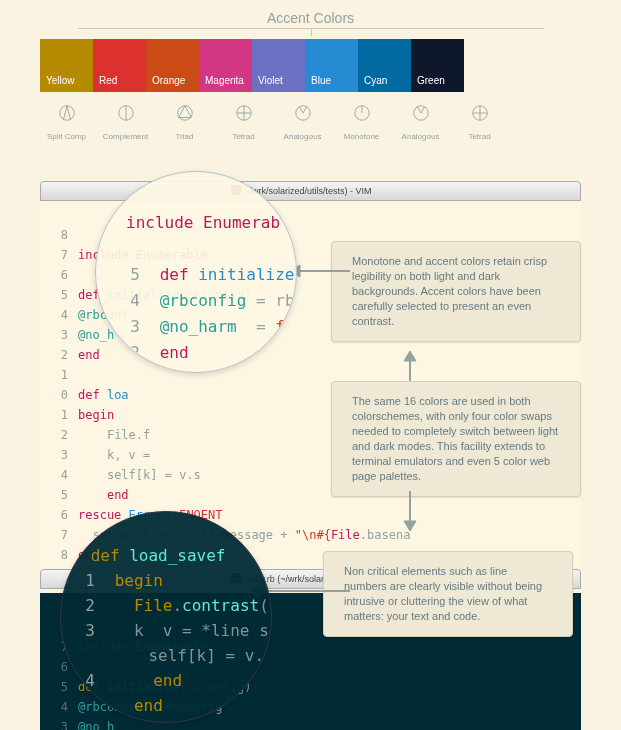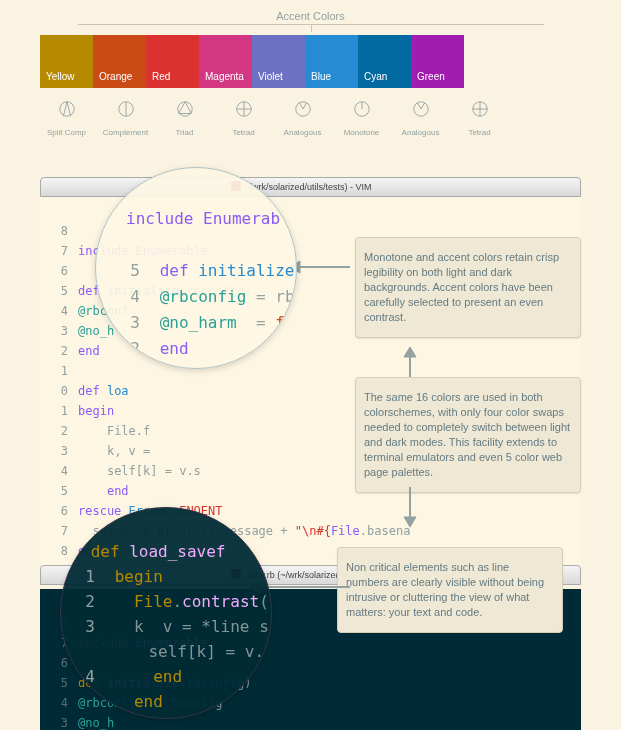--- a/index.html
+++ b/index.html
@@ -1,58 +1,58 @@
 <!DOCTYPE html>
 <html><head>
 <meta charset="utf-8">
 <style>
   body{margin:0;background:#fbf3e1;font-family:"Helvetica Neue",Arial,sans-serif;color:#586e75;width:621px}
   .wrap{padding:10px 40px 30px;position:relative}
-  .accent-title{text-align:center;font-size:11px;color:#93a1a1;margin:0 0 2px}
+  .accent-title{text-align:center;font-size:14px;color:#93a1a1;margin:0 0 2px}
   .accent-line{height:1px;background:#ccc4b0;margin:0 auto 2px;width:466px;position:relative}
   .accent-line:after{content:'';position:absolute;left:50%;top:0;width:1px;height:8px;background:#ccc4b0}
   .swatches{display:flex;gap:0;margin-top:10px}
   .swatch{width:53px;height:53px;color:#fff;font-size:10px;display:flex;align-items:flex-end;padding:6px;box-sizing:border-box}
   .relations{display:flex;gap:6px;margin-top:12px}
   .rel{width:53px;text-align:center}
   .rel svg{width:18px;height:18px}
   .rel-label{font-size:8px;color:#93a1a1;margin-top:6px}
   .editors{position:relative;margin-top:40px}
   .titlebar{height:18px;background:linear-gradient(#f5f5f5,#d8d8d8);border:1px solid #aaa;border-radius:4px 4px 0 0;font-size:9px;text-align:center;color:#444;line-height:18px;position:relative}
   .titlebar .icon{position:absolute;left:50%;margin-left:-80px;top:3px;width:10px;height:10px;background:#c33;border-radius:2px}
   .code{font-family:Menlo,Consolas,monospace;font-size:12px;line-height:20px;white-space:pre;overflow:hidden}
   .light{background:#fdf6e3;padding:4px 0 4px 8px}
   .dark{background:#002b36;padding:4px 0 4px 8px;margin-top:4px}
   .nl{color:#93a1a1;display:inline-block;width:20px;text-align:right;margin-right:10px}
   .dark .nl{color:#586e75}
-  .kw-l{color:#8b5cf6}.fn-l{color:#268bd2}.id-l{color:#268bd2}.op-l{color:#93a1a1}
+  .kw-l{color:#be185d}.fn-l{color:#268bd2}.id-l{color:#268bd2}.op-l{color:#93a1a1}
   .str-l{color:#dc322f}.cm-l{color:#cb4b16}.ct-l{color:#2aa198}
-  .kw-d{color:#b58900}.fn-d{color:#f0abfc}.id-d{color:#268bd2}.op-d{color:#839496}
+  .kw-d{color:#b58900}.fn-d{color:#5eead4}.id-d{color:#268bd2}.op-d{color:#839496}
   .str-d{color:#dc322f}.ct-d{color:#2aa198}
-  .callout{position:absolute;background:#eee8d5;border:1px solid #d6cfb8;border-radius:4px;padding:12px 8px;font-size:11px;line-height:15px;color:#657b83;width:208px;box-shadow:0 1px 2px rgba(0,0,0,.1)}
+  .callout{position:absolute;background:#eee8d5;border:1px solid #d6cfb8;border-radius:4px;padding:12px 20px;font-size:11px;line-height:15px;color:#657b83;width:208px;box-shadow:0 1px 2px rgba(0,0,0,.1)}
   .bubble{position:absolute;border:1px solid #b0c4c7;background:rgba(253,246,227,.92);border-radius:50%;box-shadow:0 2px 6px rgba(0,0,0,.15);overflow:hidden}
   .bubble .mag{position:absolute;font-family:Menlo,Consolas,monospace;white-space:pre}
   .arrow{position:absolute;stroke:#93a1a1;fill:#93a1a1}
 </style>
 </head>
 <body>
 
 <div class="wrap">
   <div class="accent-title">Accent Colors</div>
   <div class="accent-line"></div>
 
   <div class="swatches">
     <div class="swatch" style="background:#b58900">Yellow</div>
+    <div class="swatch" style="background:#dc322f">Red</div>
     <div class="swatch" style="background:#cb4b16">Orange</div>
-    <div class="swatch" style="background:#dc322f">Red</div>
     <div class="swatch" style="background:#d33682">Magenta</div>
     <div class="swatch" style="background:#6c71c4">Violet</div>
     <div class="swatch" style="background:#268bd2">Blue</div>
     <div class="swatch" style="background:#0369a1">Cyan</div>
-    <div class="swatch" style="background:#a21caf">Green</div>
+    <div class="swatch" style="background:#0f172a">Green</div>
   </div>
 
   <div class="relations">
     <div class="rel"><svg viewBox="0 0 20 20">
           <circle cx="10" cy="10" r="8" fill="none" stroke="#93a1a1"></circle>
           <path d="M10 2 L6 18 M10 2 L14 18" stroke="#93a1a1" fill="none"></path>
         </svg><div class="rel-label">Split Comp</div></div>
     <div class="rel"><svg viewBox="0 0 20 20">
           <circle cx="10" cy="10" r="8" fill="none" stroke="#93a1a1"></circle>
           <line x1="10" y1="2" x2="10" y2="18" stroke="#93a1a1"></line>
@@ -121,21 +121,21 @@
 
 
 
 
 
                      
 </div>
 
     <div class="callout" style="top:60px;right:0">Monotone and accent colors retain crisp legibility on both light and dark backgrounds. Accent colors have been carefully selected to present an even contrast.</div>
     <div class="callout" style="top:200px;right:0">The same 16 colors are used in both colorschemes, with only four color swaps needed to completely switch between light and dark modes. This facility extends to terminal emulators and even 5 color web page palettes.</div>
-    <div class="callout" style="top:370px;right:18px">Non critical elements such as line numbers are clearly visible without being intrusive or cluttering the view of what matters: your text and code.</div>
+    <div class="callout" style="top:370px;right:8px">Non critical elements such as line numbers are clearly visible without being intrusive or cluttering the view of what matters: your text and code.</div>
 
     <svg class="arrow" style="top:80px;left:250px" width="60" height="20">
         <line x1="60" y1="10" x2="8" y2="10" stroke-width="2"></line>
         <path d="M0 10 L10 4 L10 16 Z"></path>
       </svg>
     <svg class="arrow" style="top:170px;left:360px" width="20" height="30">
         <line x1="10" y1="30" x2="10" y2="8" stroke-width="2"></line>
         <path d="M10 0 L4 10 L16 10 Z"></path>
       </svg>
     <svg class="arrow" style="top:310px;left:360px" width="20" height="40">

